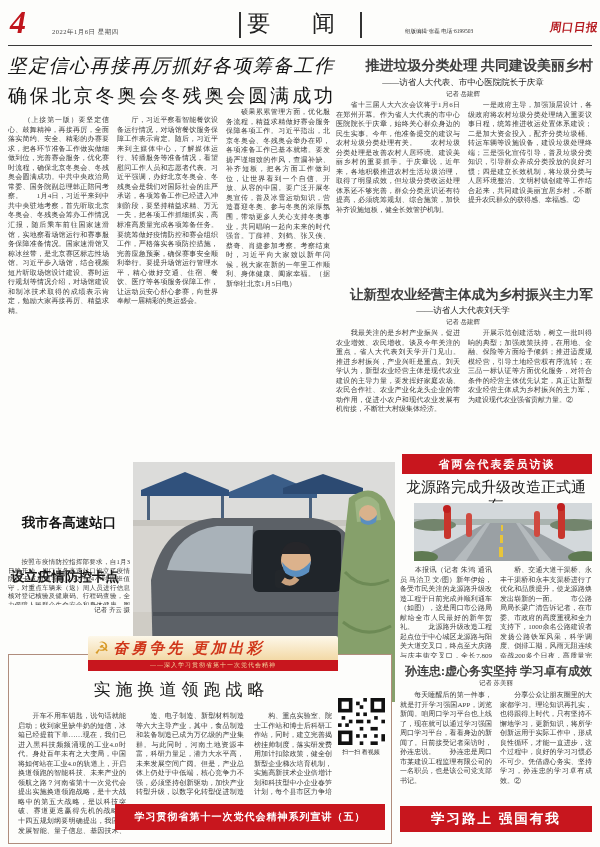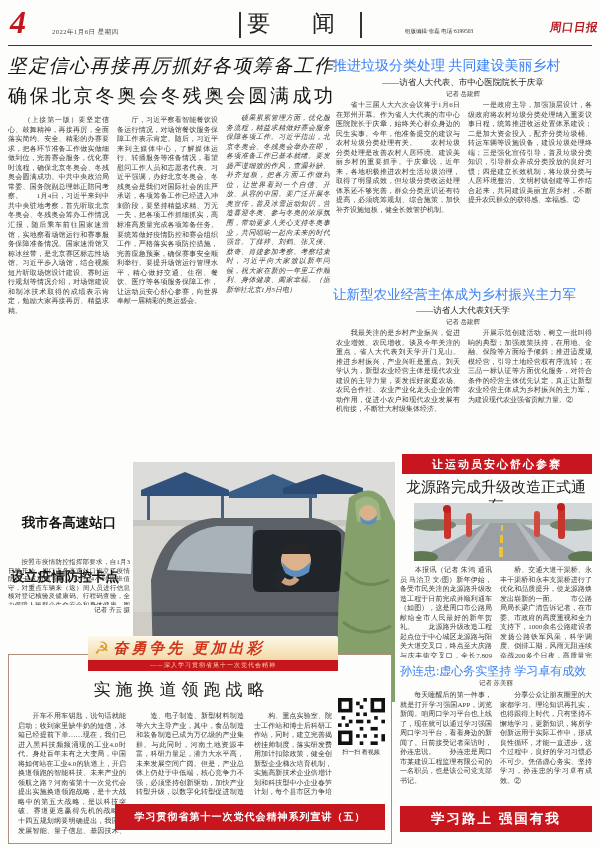--- a/index.html
+++ b/index.html
@@ -13,21 +13,21 @@
   .hbar{width:1.5px;height:26px;background:#333;top:12px;}
   .editor-line{left:405px;top:28px;width:110px;font-size:5.5px;color:#333;}
   .masthead{left:550px;top:20px;width:50px;font-size:11.5px;font-weight:bold;color:#b5191f;transform:skewX(-8deg);letter-spacing:.5px;}
   .header-rule{left:8px;top:45px;width:584px;height:1.2px;background:#3a3a3a;}
   
   .main-h{left:8px;width:325px;color:#141414;text-align:justify;text-align-last:justify;line-height:28px;}
   .h1a{top:52px;font-size:19px;font-style:italic;}
   .h1b{top:82px;font-size:19px;}
   .col{font-size:7px;line-height:9.55px;text-align:justify;color:#3a3a3a;overflow:hidden;word-break:break-all;}
   
-  .art-h{font-weight:normal;color:#3b82f6;text-align:left;}
+  .art-h{font-weight:bold;color:#404040;text-align:right;}
   .art-sub{text-align:center;color:#222;font-size:8.5px;}
   .byline{text-align:center;color:#444;font-size:6.5px;}
   
   .red-banner{background:#c8161e;color:#fff;font-weight:bold;text-align:center;font-family:"Liberation Sans",sans-serif;}
   
   .cap-title{width:122px;text-align:center;font-weight:bold;font-size:13.5px;color:#141414;line-height:20px;}
   .cap-body{font-size:6.5px;line-height:8.6px;text-align:justify;color:#3a3a3a;overflow:hidden;word-break:break-all;}
   .cap-credit{font-size:6.5px;color:#3a3a3a;text-align:right;}
   
   .bottom-box{left:8px;top:654px;width:384px;height:190px;border:1px solid #b08d7d;box-sizing:border-box;background:#fdfdfb;}
@@ -51,21 +51,21 @@
   <div class="abs section-title">要 闻</div>
   <div class="abs hbar" style="left:360px;"></div>
   <div class="abs editor-line">组版编辑·张磊  电话·6199503</div>
   <div class="abs masthead">周口日报</div>
   <div class="abs header-rule"></div>
 
   <div class="abs main-h h1a">坚定信心再接再厉抓好各项筹备工作</div>
   <div class="abs main-h h1b">确保北京冬奥会冬残奥会圆满成功</div>
   <div class="abs col" style="left:8px;top:116px;width:101px;height:341px;">　　（上接第一版）要坚定信心、鼓舞精神，再接再厉，全面落实简约、安全、精彩的办赛要求，把各环节准备工作做实做细做到位，完善赛会服务，优化赛时流程，确保北京冬奥会、冬残奥会圆满成功。中共中央政治局常委、国务院副总理韩正陪同考察。　　1月4日，习近平来到中共中央驻地考察，首先听取北京冬奥会、冬残奥会筹办工作情况汇报，随后乘车前往国家速滑馆，实地察看场馆运行和赛事服务保障准备情况。国家速滑馆又称冰丝带，是北京赛区标志性场馆。习近平步入场馆，结合视频短片听取场馆设计建设、赛时运行规划等情况介绍，对场馆建设和制冰技术取得的成绩表示肯定，勉励大家再接再厉、精益求精。</div>
   <div class="abs col" style="left:117px;top:116px;width:101px;height:341px;">　　厅，习近平察看智能餐饮设备运行情况，对场馆餐饮服务保障工作表示肯定。随后，习近平来到主媒体中心，了解媒体运行、转播服务等准备情况，看望慰问工作人员和志愿者代表。习近平强调，办好北京冬奥会、冬残奥会是我们对国际社会的庄严承诺，各项筹备工作已经进入冲刺阶段，要坚持精益求精、万无一失，把各项工作抓细抓实，高标准高质量完成各项筹备任务。要统筹做好疫情防控和赛会组织工作，严格落实各项防控措施，完善应急预案，确保赛事安全顺利举行。要提升场馆运行管理水平，精心做好交通、住宿、餐饮、医疗等各项服务保障工作，让运动员安心舒心参赛，向世界奉献一届精彩的奥运盛会。</div>
-  <div class="abs col" style="left:226px;top:114px;width:104px;height:341px;font-style:italic;">　　硕果累累管理方面，优化服务流程，精益求精做好赛会服务保障各项工作。习近平指出，北京冬奥会、冬残奥会举办在即，各项准备工作已基本就绪。要发扬严谨细致的作风，查漏补缺、补齐短板，把各方面工作做到位，让世界看到一个自信、开放、从容的中国。要广泛开展冬奥宣传，普及冰雪运动知识，营造喜迎冬奥、参与冬奥的浓厚氛围，带动更多人关心支持冬奥事业，共同唱响一起向未来的时代强音。丁薛祥、刘鹤、张又侠、蔡奇、肖捷参加考察。考察结束时，习近平向大家致以新年问候，祝大家在新的一年里工作顺利、身体健康、阖家幸福。（据新华社北京1月5日电）</div>
+  <div class="abs col" style="left:226px;top:108px;width:104px;height:341px;">　　硕果累累管理方面，优化服务流程，精益求精做好赛会服务保障各项工作。习近平指出，北京冬奥会、冬残奥会举办在即，各项准备工作已基本就绪。要发扬严谨细致的作风，查漏补缺、补齐短板，把各方面工作做到位，让世界看到一个自信、开放、从容的中国。要广泛开展冬奥宣传，普及冰雪运动知识，营造喜迎冬奥、参与冬奥的浓厚氛围，带动更多人关心支持冬奥事业，共同唱响一起向未来的时代强音。丁薛祥、刘鹤、张又侠、蔡奇、肖捷参加考察。考察结束时，习近平向大家致以新年问候，祝大家在新的一年里工作顺利、身体健康、阖家幸福。（据新华社北京1月5日电）</div>
 
   <div class="abs" style="left:133px;top:462px;width:262px;height:240px;">
     <svg width="262" height="240" viewBox="0 0 262 240">
       <rect width="262" height="240" fill="#d7d5d0"></rect>
       <rect y="0" width="262" height="60" fill="#dcdcda"></rect>
 
       <polygon points="8,28 52,10 96,28 96,34 8,34" fill="#30517c"></polygon>
       <polygon points="96,30 140,12 184,30 184,36 96,36" fill="#3a5d88"></polygon>
       <polygon points="150,26 190,12 230,26 230,32 150,32" fill="#2c4a72"></polygon>
       <rect x="14" y="34" width="3" height="26" fill="#4a617d"></rect>
@@ -108,21 +108,21 @@
   <div class="abs byline" style="left:333px;top:90px;width:260px;">记者 岳建辉</div>
   <div class="abs col" style="left:336px;top:101px;width:124px;height:183px;">　　省十三届人大六次会议将于1月6日在郑州开幕。作为省人大代表的市中心医院院长于庆章，始终关心群众身边的民生实事。今年，他准备提交的建议与农村垃圾分类处理有关。　　农村垃圾分类处理是改善农村人居环境、建设美丽乡村的重要抓手。于庆章说，近年来，各地积极推进农村生活垃圾治理，取得了明显成效，但垃圾分类收运处理体系还不够完善，群众分类意识还有待提高，必须统筹规划、综合施策，加快补齐设施短板，健全长效管护机制。</div>
   <div class="abs col" style="left:468px;top:101px;width:124px;height:183px;">　　一是政府主导，加强顶层设计，各级政府将农村垃圾分类处理纳入重要议事日程，统筹推进收运处置体系建设；二是加大资金投入，配齐分类垃圾桶、转运车辆等设施设备，建设垃圾处理终端；三是强化宣传引导，普及垃圾分类知识，引导群众养成分类投放的良好习惯；四是建立长效机制，将垃圾分类与人居环境整治、文明村镇创建等工作结合起来，共同建设美丽宜居乡村，不断提升农民群众的获得感、幸福感。②</div>
 
   <div class="abs art-h" style="left:333px;top:286px;width:260px;font-size:13.5px;">让新型农业经营主体成为乡村振兴主力军</div>
   <div class="abs art-sub" style="left:333px;top:305px;width:260px;">——访省人大代表刘天学</div>
   <div class="abs byline" style="left:333px;top:318px;width:260px;">记者 岳建辉</div>
   <div class="abs col" style="left:336px;top:329px;width:124px;height:119px;">　　我最关注的是乡村产业振兴，促进农业增效、农民增收。谈及今年关注的重点，省人大代表刘天学开门见山。　　推进乡村振兴，产业兴旺是重点。刘天学认为，新型农业经营主体是现代农业建设的主导力量，要发挥好家庭农场、农民合作社、农业产业化龙头企业的带动作用，促进小农户和现代农业发展有机衔接，不断壮大村级集体经济。</div>
   <div class="abs col" style="left:468px;top:329px;width:124px;height:119px;">　　开展示范创建活动，树立一批叫得响的典型；加强政策扶持，在用地、金融、保险等方面给予倾斜；推进适度规模经营，引导土地经营权有序流转；在三品一标认证等方面优化服务，对符合条件的经营主体优先认定，真正让新型农业经营主体成为乡村振兴的主力军，为建设现代农业强省贡献力量。②</div>
 
-  <div class="abs red-banner" style="left:402px;top:454px;width:190px;height:20px;line-height:20px;font-size:11px;letter-spacing:2px;">让运动员安心舒心参赛</div>
+  <div class="abs red-banner" style="left:402px;top:454px;width:190px;height:20px;line-height:20px;font-size:11px;letter-spacing:2px;">省两会代表委员访谈</div>
 
   <div class="abs" style="left:400px;top:478px;width:192px;text-align:center;font-size:15px;color:#1a1a1a;">龙源路完成升级改造正式通车</div>
   <div class="abs" style="left:414px;top:503px;width:178px;height:58px;">
     <svg width="178" height="58" viewBox="0 0 178 58">
       <rect width="178" height="58" fill="#d3d8db"></rect>
       <rect y="16" width="178" height="6" fill="#aab3b0"></rect>
       <ellipse cx="20" cy="22" rx="22" ry="6" fill="#73856d"></ellipse>
       <ellipse cx="160" cy="22" rx="24" ry="6" fill="#73856d"></ellipse>
       <polygon points="0,58 178,58 106,20 72,20" fill="#9aa0a4"></polygon>
       <polygon points="40,58 72,20 76,20 52,58" fill="#b4babd"></polygon>

